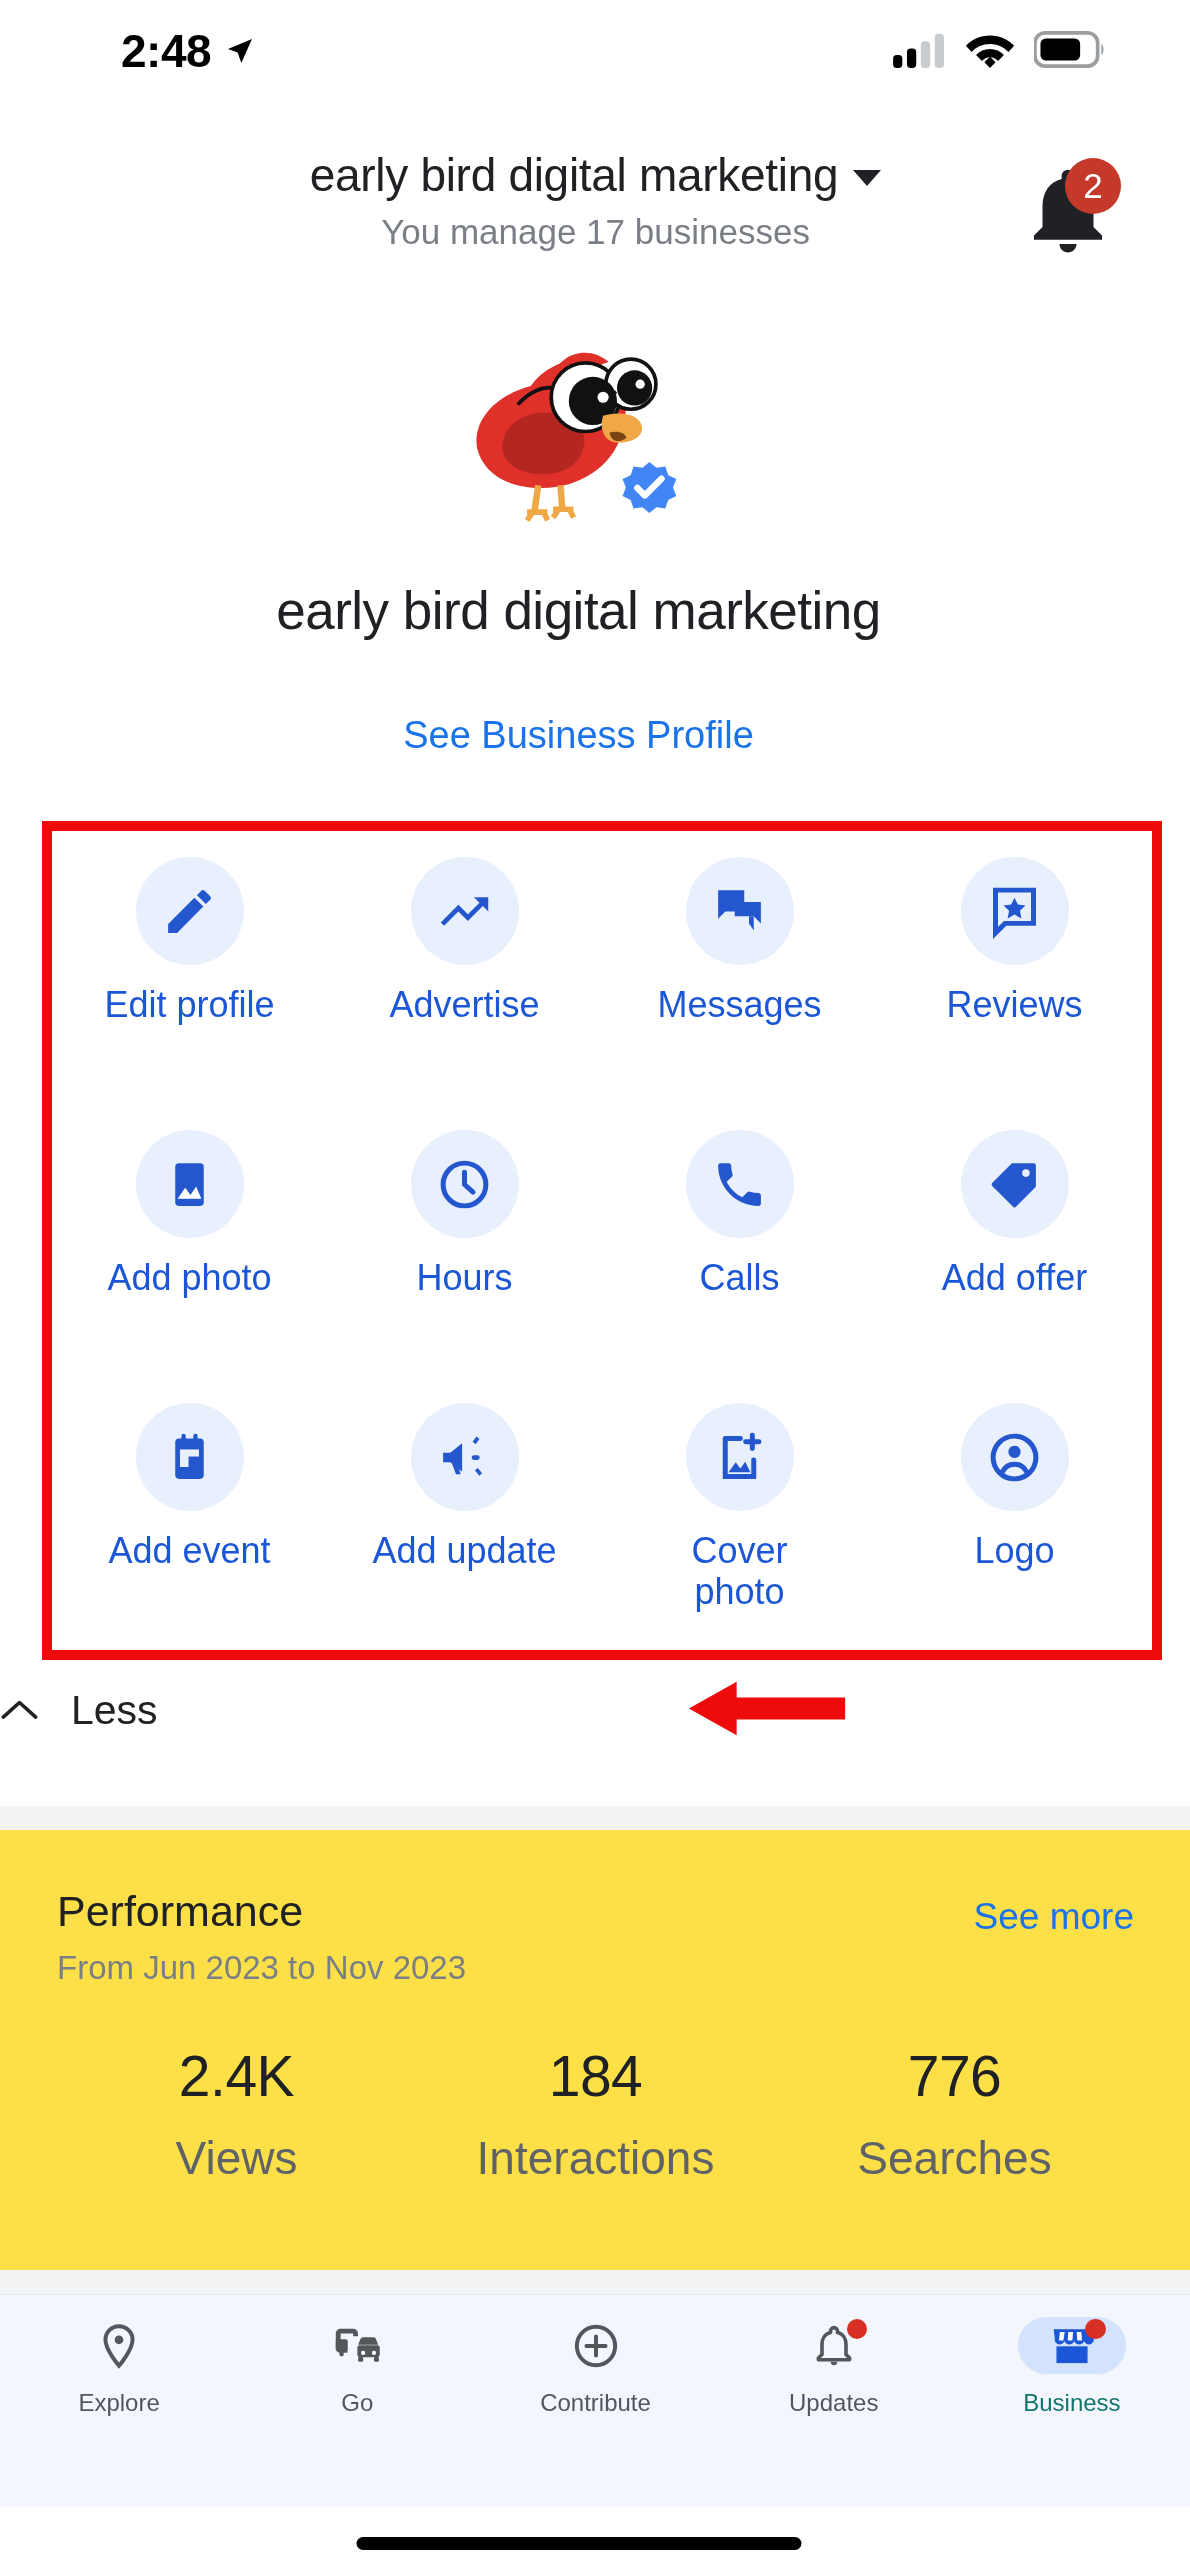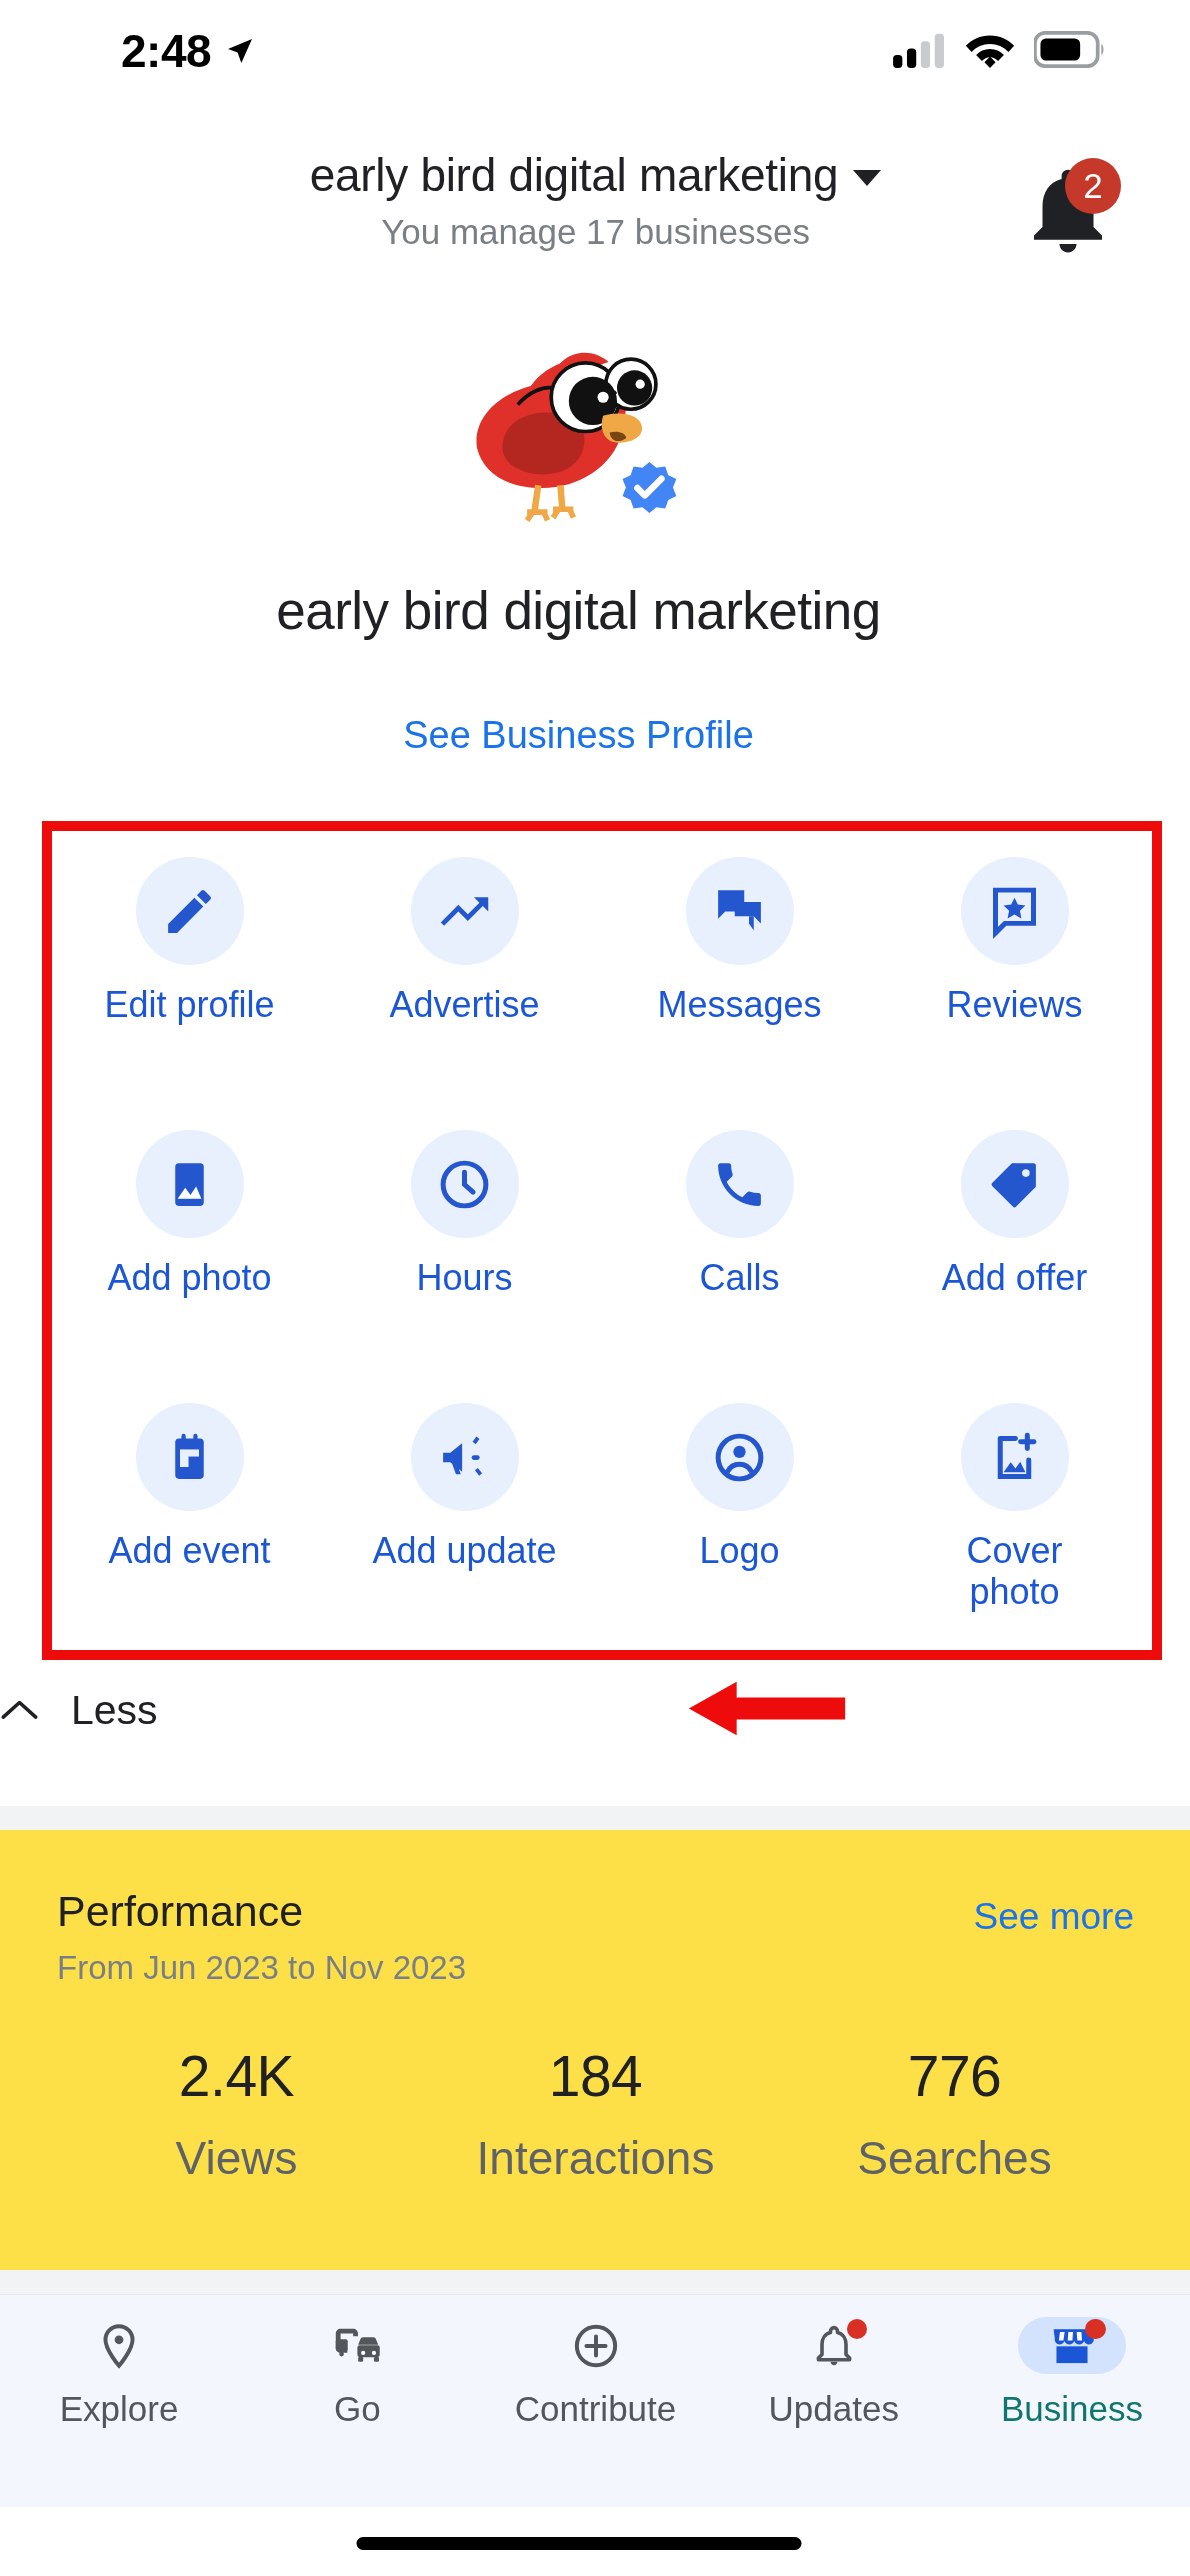--- a/index.html
+++ b/index.html
@@ -292,21 +292,21 @@
     position: relative;
     width: 108px; height: 57px;
     display: flex;
     align-items: center;
     justify-content: center;
     border-radius: 32px;
   }
   .nav-icon-box.active { background: #D3E3FD; }
   .nav-label {
     margin-top: 15px;
-    font-size: 35px;
+    font-size: 24px;
     color: #53565b;
   }
   .nav-label.active { color: #0f766e; font-weight: 400; }
   .nav-dot {
     position: absolute;
     width: 20.4px; height: 20.4px;
     border-radius: 50%;
     background: #D93025;
     top: 1.9px; right: 20.4px;
   }
@@ -517,38 +517,38 @@
           <path d="M16.4 17.4l1.8 2.3 1.2-1.1-1.8-2.2z" fill="#2456CE"></path>
         </svg>
       </div>
       <div class="tile-label">Add
 update</div>
     </div>
 
     <div class="tile">
       <div class="tile-icon">
         <svg width="57" height="57" viewBox="0 0 24 24">
+          <path d="M6 4h6.4M6 4v16h12v-7" stroke="#2456CE" stroke-width="2.1" fill="none" stroke-linecap="round"></path>
+          <path d="M17.4 2.6v5.6M14.6 5.4h5.6" stroke="#2456CE" stroke-width="2.1" stroke-linecap="round"></path>
+          <path d="M7.4 18.2l3-4.2 2 2.6 2-2.8 2.2 4.4z" fill="#2456CE"></path>
+        </svg>
+      </div>
+      <div class="tile-label">Cover
+photo</div>
+    </div>
+
+    <div class="tile">
+      <div class="tile-icon">
+        <svg width="57" height="57" viewBox="0 0 24 24">
           <circle cx="12" cy="12" r="9" fill="none" stroke="#2456CE" stroke-width="2.1"></circle>
           <circle cx="12" cy="9.6" r="2.6" fill="#2456CE"></circle>
           <path d="M6.8 18.2c1.1-2.3 3-3.4 5.2-3.4s4.1 1.1 5.2 3.4" stroke="#2456CE" stroke-width="2.1" fill="none"></path>
         </svg>
       </div>
       <div class="tile-label">Logo</div>
-    </div>
-
-    <div class="tile">
-      <div class="tile-icon">
-        <svg width="57" height="57" viewBox="0 0 24 24">
-          <path d="M6 4h6.4M6 4v16h12v-7" stroke="#2456CE" stroke-width="2.1" fill="none" stroke-linecap="round"></path>
-          <path d="M17.4 2.6v5.6M14.6 5.4h5.6" stroke="#2456CE" stroke-width="2.1" stroke-linecap="round"></path>
-          <path d="M7.4 18.2l3-4.2 2 2.6 2-2.8 2.2 4.4z" fill="#2456CE"></path>
-        </svg>
-      </div>
-      <div class="tile-label">Cover
-photo</div>
     </div>
   </div>
 
   <div class="redbox"></div>
 
   <div class="less-row">
     <span>
       <svg width="39" height="24" viewBox="0 0 24 14">
           <path d="M2 12L12 3l10 9" stroke="#202124" stroke-width="2.2" fill="none" stroke-linecap="round" stroke-linejoin="round"></path>
         </svg>

